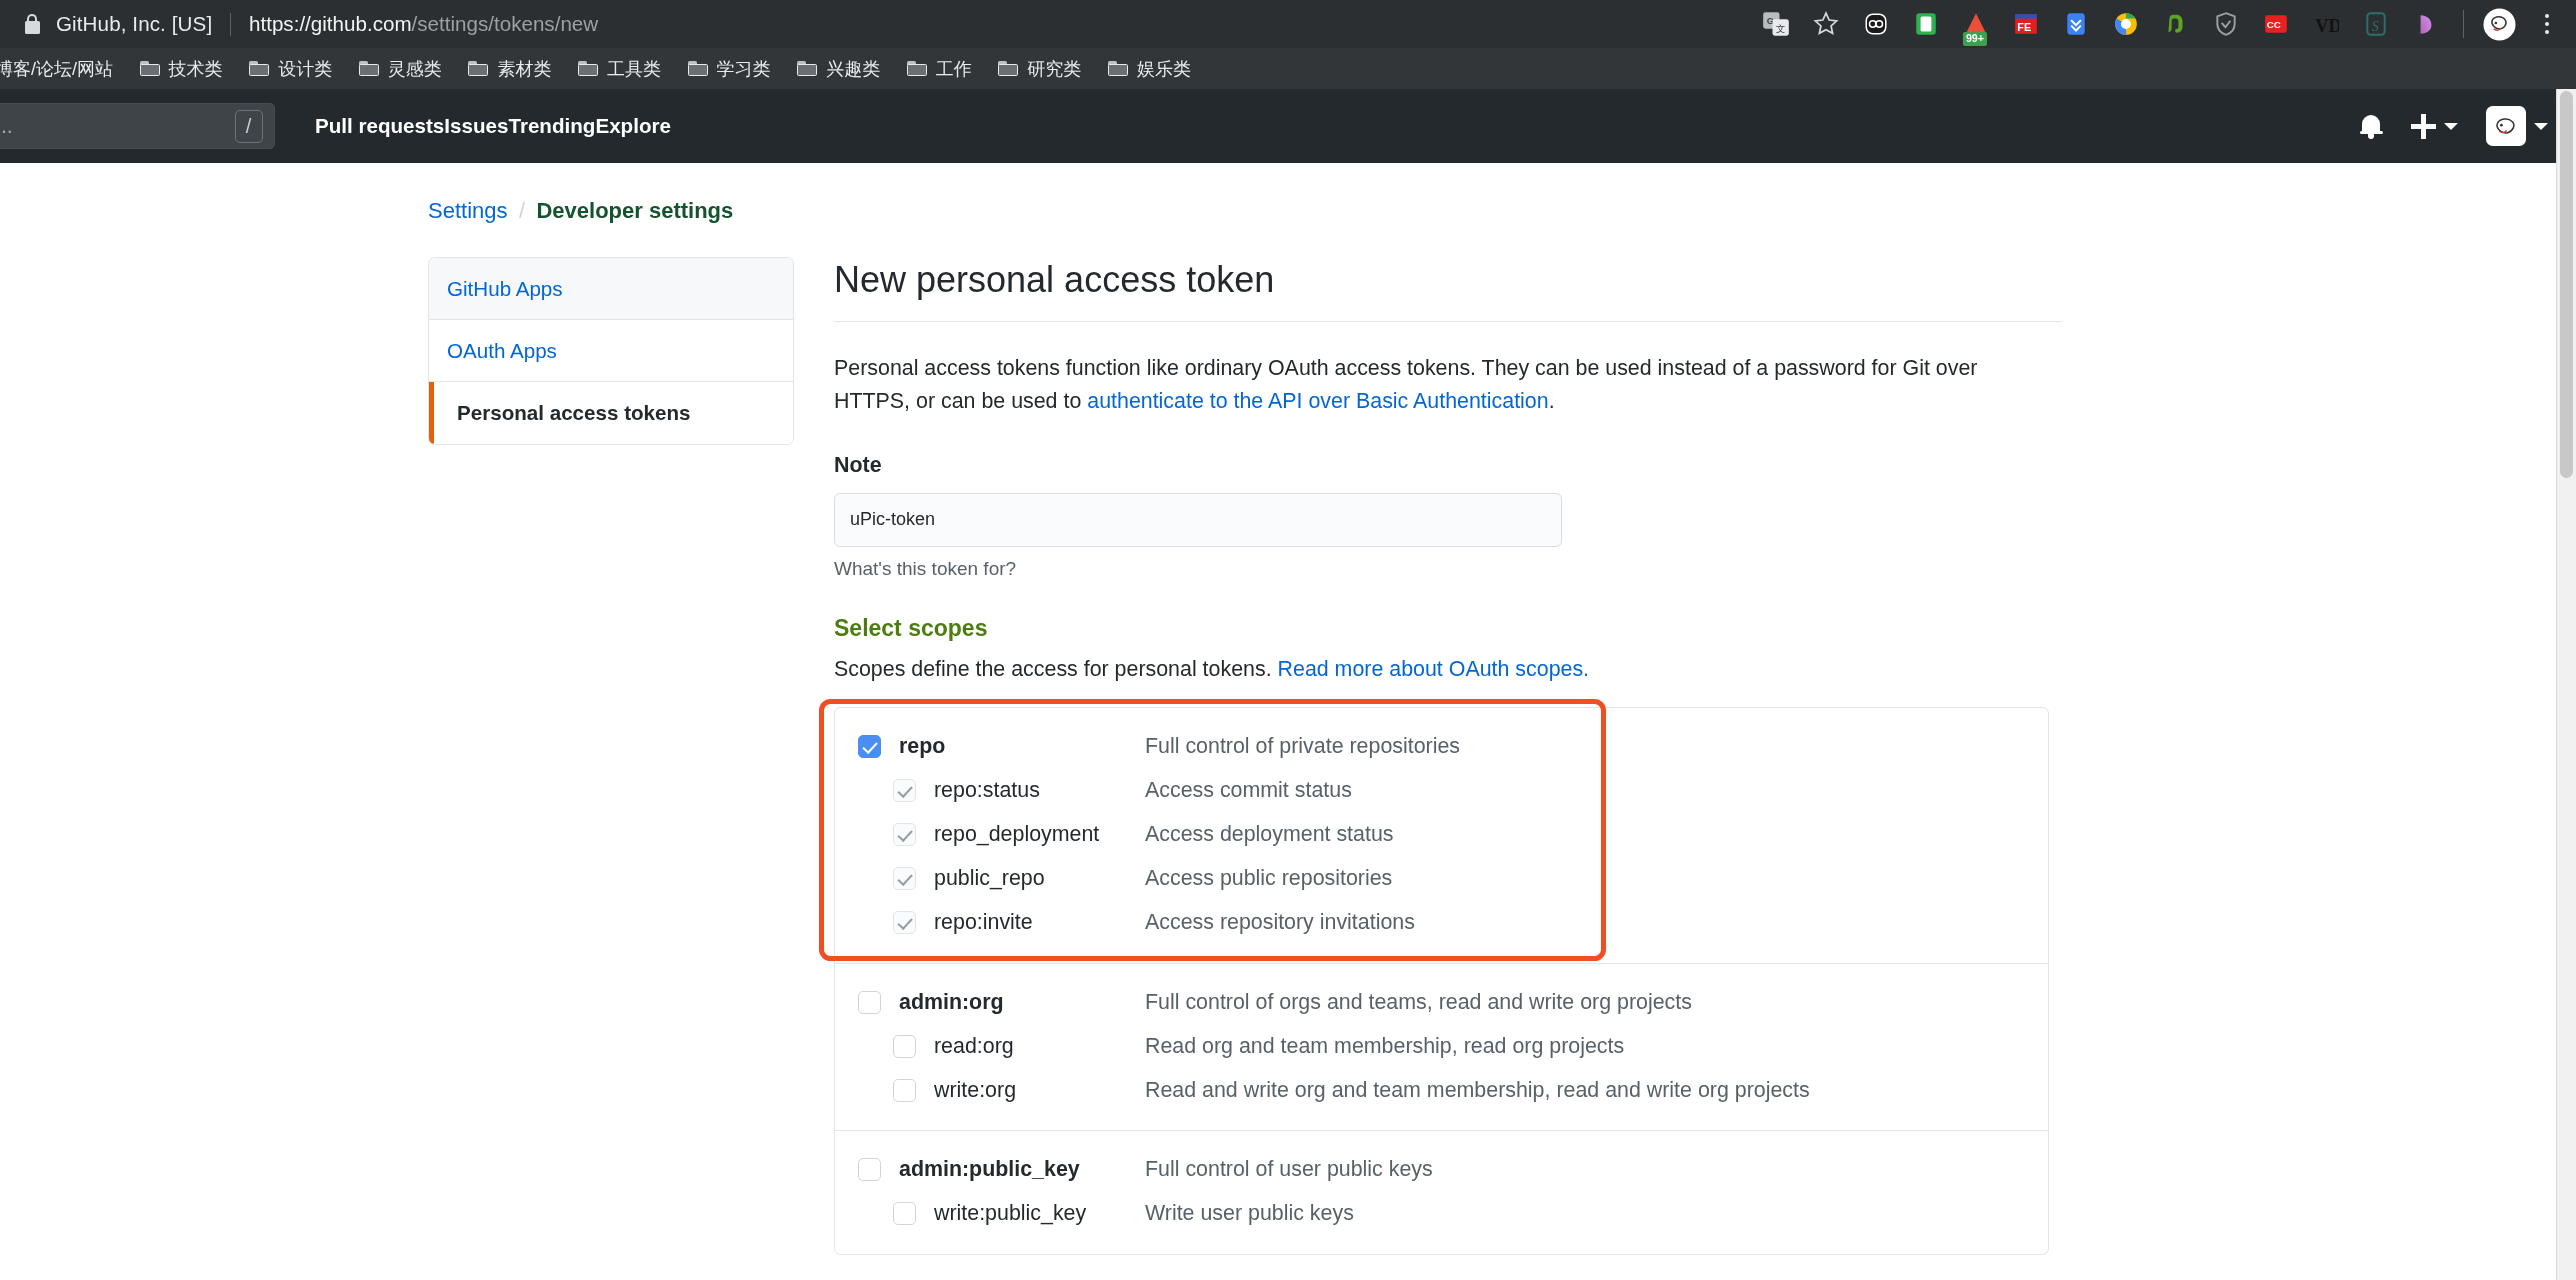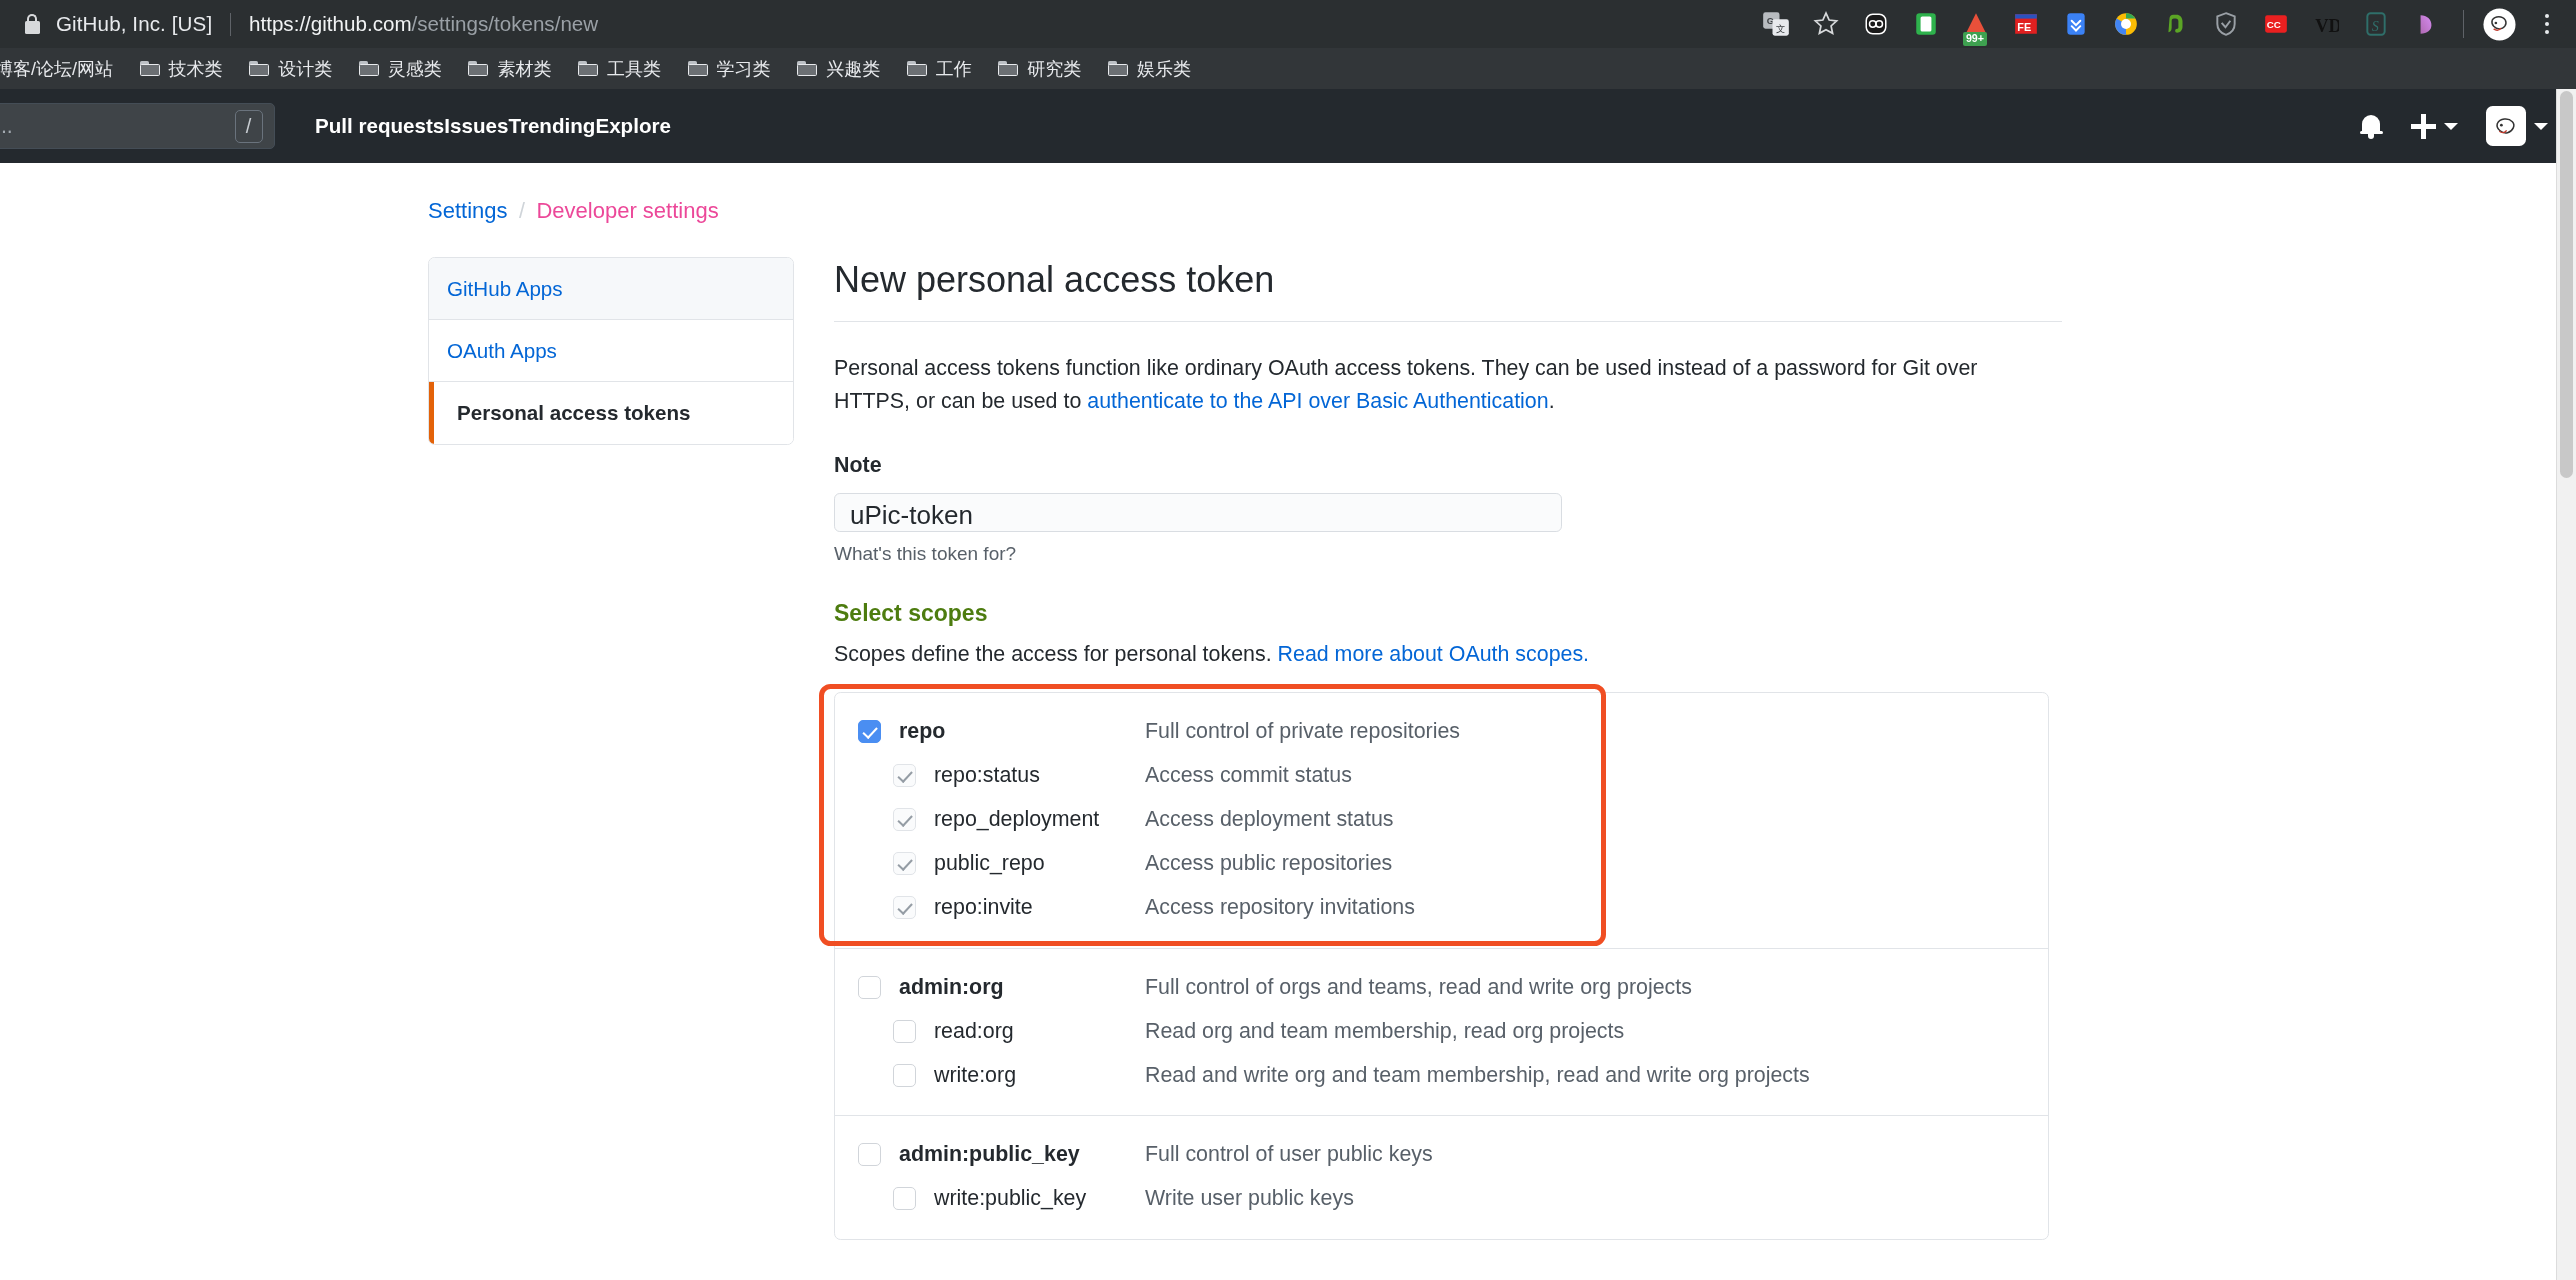--- a/index.html
+++ b/index.html
@@ -208,21 +208,21 @@
 
   
   .page { background: #fff; width: 2576px; margin-left: 44px; }
   .breadcrumb {
     padding: 35px 0 0 384px;
     font-size: 22px;
     display: flex; align-items: baseline; gap: 11.5px;
   }
   .breadcrumb a { color: #0366d6; text-decoration: none; }
   .bc-slash { color: #cfd4d9; font-size: 21.4px; }
-  .bc-current { color: #ec4899; font-weight: 400; }
+  .bc-current { color: #14532d; font-weight: 700; }
 
   .content-wrap {
     display: flex;
     padding-left: 384px;
     padding-top: 33px;
     gap: 40px;
   }
 
   
   .side-nav {
@@ -269,29 +269,29 @@
     max-width: 1203px;
   }
   .intro a { color: #0366d6; text-decoration: none; }
 
   .field-label {
     font-size: 21.4px; font-weight: 600; color: #24292e;
     margin-top: 35px;
   }
   .note-input {
     margin-top: 15px;
-    width: 728px; height: 39px;
+    width: 728px; height: 54px;
     border: 0.8px solid #d9dde2;
     border-radius: 5.8px;
     background: #fafbfc;
-    font-size: 26px;
+    font-size: 18px;
     color: #24292e;
     padding: 0 15px;
     font-family: "Liberation Sans", sans-serif;
-    display: flex; align-items: flex-end;
+    display: flex; align-items: center;
   }
   .hint {
     margin-top: 11.5px;
     font-size: 19px;
     color: #586069;
   }
   .section-title {
     margin-top: 35px;
     font-size: 23px; font-weight: 600; color: #4d7c0f;
   }

